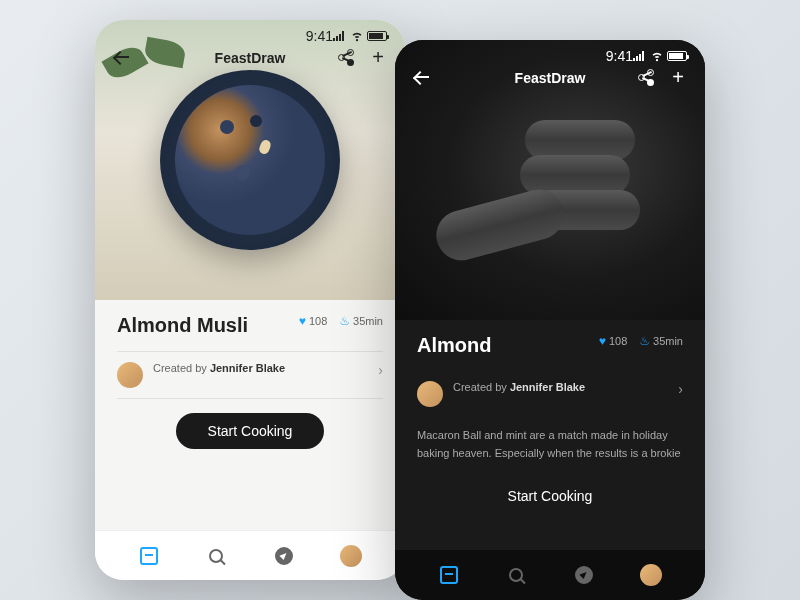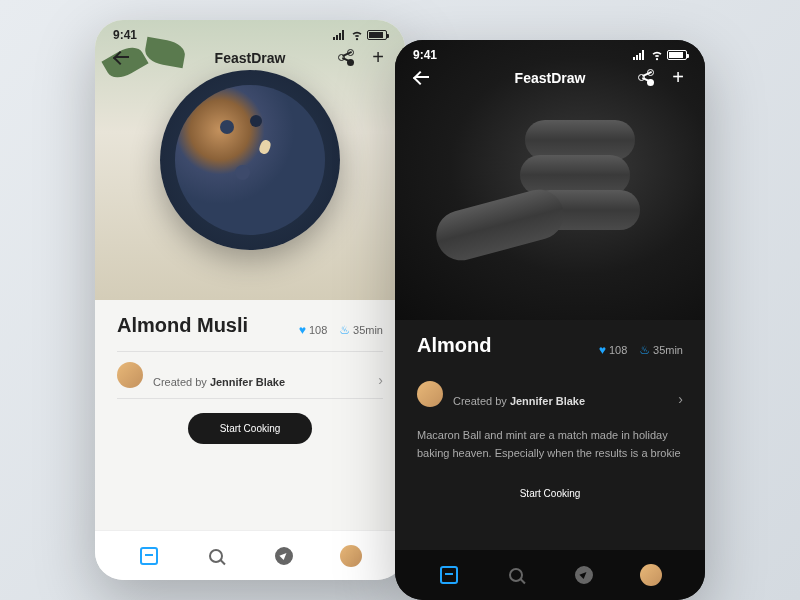--- a/index.html
+++ b/index.html
@@ -18,21 +18,21 @@
 .t3{width:10px;height:14px;background:#e8d4a8;border-radius:40%;left:100px;top:70px;transform:rotate(20deg)}
 .t4{width:15px;height:15px;background:#3d4a6b;left:75px;top:95px}
 .macaron{position:absolute;width:110px;height:40px;border-radius:50px;background:linear-gradient(180deg,#5a5a5a 0%,#3a3a3a 50%,#4a4a4a 100%)}
 .m1{left:130px;top:80px}
 .m2{left:125px;top:115px}
 .m3{left:135px;top:150px}
 .m4{left:40px;top:160px;transform:rotate(-15deg);width:130px;height:50px}
 .leaf{position:absolute;width:40px;height:25px;background:#5a7a4e;border-radius:0 50% 0 50%;transform:rotate(-30deg)}
 .l1{left:10px;top:30px}
 .l2{left:50px;top:20px;transform:rotate(10deg)}
-.status-bar{position:absolute;top:8px;left:0;right:0;display:flex;justify-content:space-between;padding:0 18px;font-size:12px;font-weight:700;z-index:10}
+.status-bar{position:absolute;top:8px;left:0;right:0;display:flex;justify-content:flex-end;padding:0 18px;font-size:14px;font-weight:400;z-index:10}
 .phone-light .status-bar{color:#222}
 .phone-dark .status-bar{color:#fff}
 .status-icons{display:flex;gap:4px;align-items:center}
 .signal{width:14px;height:10px;display:flex;align-items:flex-end;gap:1px}
 .signal span{width:2px;background:currentColor}
 .signal span:nth-child(1){height:3px}.signal span:nth-child(2){height:5px}.signal span:nth-child(3){height:7px}.signal span:nth-child(4){height:10px}
 .wifi{width:12px;height:12px}
 .battery{width:20px;height:10px;border:1px solid currentColor;border-radius:2px;position:relative}
 .battery::before{content:"";position:absolute;left:1px;top:1px;bottom:1px;width:14px;background:currentColor}
 .battery::after{content:"";position:absolute;right:-3px;top:3px;width:2px;height:4px;background:currentColor;border-radius:0 1px 1px 0}
@@ -44,45 +44,45 @@
 .icon-btn{width:18px;height:18px;display:flex;align-items:center;justify-content:center;cursor:pointer}
 .back-arrow{width:14px;height:2px;background:currentColor;position:relative}
 .back-arrow::before{content:"";position:absolute;left:0;top:-3px;width:8px;height:8px;border-left:2px solid currentColor;border-bottom:2px solid currentColor;transform:rotate(45deg)}
 .share-icon{width:16px;height:16px;position:relative}
 .share-icon::before{content:"";position:absolute;width:5px;height:5px;border:1.5px solid currentColor;border-radius:50%;left:0;top:5px}
 .share-icon::after{content:"";position:absolute;width:5px;height:5px;border:1.5px solid currentColor;border-radius:50%;right:0;top:0;box-shadow:0 10px 0 -1.5px transparent,0 10px 0 0 currentColor}
 .share-line{position:absolute;width:10px;height:1.5px;background:currentColor;left:4px;top:4px;transform:rotate(-25deg)}
 .share-line2{position:absolute;width:10px;height:1.5px;background:currentColor;left:4px;top:10px;transform:rotate(25deg)}
 .plus{font-size:20px;font-weight:300;line-height:1}
 .content{padding:14px 22px 0}
-.title-row{display:flex;align-items:flex-end;justify-content:space-between;margin-bottom:14px}
+.title-row{display:flex;align-items:flex-start;justify-content:space-between;margin-bottom:14px}
 .recipe-title{font-size:20px;font-weight:600}
 .phone-light .recipe-title{color:#222}
 .phone-dark .recipe-title{color:#fff}
 .stats{display:flex;gap:12px;font-size:11px;font-weight:500}
 .stat{display:flex;align-items:center;gap:3px}
 .heart{color:#1ea5ff;font-size:12px}
 .flame{color:#1ea5ff;font-size:12px}
 .phone-light .stat span:last-child{color:#666}
 .phone-dark .stat span:last-child{color:#aaa}
-.author-row{display:flex;align-items:flex-end;gap:10px;padding:10px 0;cursor:pointer}
+.author-row{display:flex;align-items:flex-start;gap:10px;padding:10px 0;cursor:pointer}
 .phone-light .author-row{border-top:1px solid #e0e0e0;border-bottom:1px solid #e0e0e0;margin-bottom:14px}
 .phone-dark .author-row{color:#ccc;margin-bottom:10px}
 .avatar{width:26px;height:26px;border-radius:50%;background:linear-gradient(135deg,#e8b878 0%,#c4925e 100%)}
 .author-text{font-size:11px;flex:1}
 .phone-light .author-text{color:#666}
 .phone-dark .author-text{color:#aaa}
 .author-text b{font-weight:600}
 .phone-light .author-text b{color:#333}
 .phone-dark .author-text b{color:#ddd}
 .chev{font-size:14px;color:#999}
 .description{font-size:11px;line-height:1.6;margin-bottom:16px}
 .phone-light .description{color:#555}
 .phone-dark .description{color:#aaa}
-.cta{display:block;margin:0 auto;padding:10px 32px;background:#1a1a1a;color:#fff;border:none;border-radius:22px;font-size:10px;font-weight:500;cursor:pointer}
+.cta{display:block;margin:0 auto;padding:10px 32px;background:#1a1a1a;color:#fff;border:none;border-radius:22px;font-size:14px;font-weight:500;cursor:pointer}
 .phone-dark .cta{background:transparent;color:#fff}
 .tab-bar{position:absolute;bottom:0;left:0;right:0;height:50px;display:flex;align-items:center;justify-content:space-around;padding:0 20px}
 .phone-light .tab-bar{background:#fff;border-top:1px solid #eee}
 .phone-dark .tab-bar{background:#0d0d0d}
 .tab-item{width:24px;height:24px;display:flex;align-items:center;justify-content:center;cursor:pointer;color:#666}
 .tab-active{color:#1ea5ff}
 .tab-avatar{width:22px;height:22px;border-radius:50%;background:linear-gradient(135deg,#e8b878,#c4925e)}
 .home-ic{width:18px;height:18px;border:2px solid currentColor;border-radius:3px;position:relative}
 .home-ic::before{content:"";position:absolute;width:8px;height:2px;background:currentColor;left:3px;top:5px}
 .search-ic{width:14px;height:14px;border:2px solid currentColor;border-radius:50%;position:relative}

